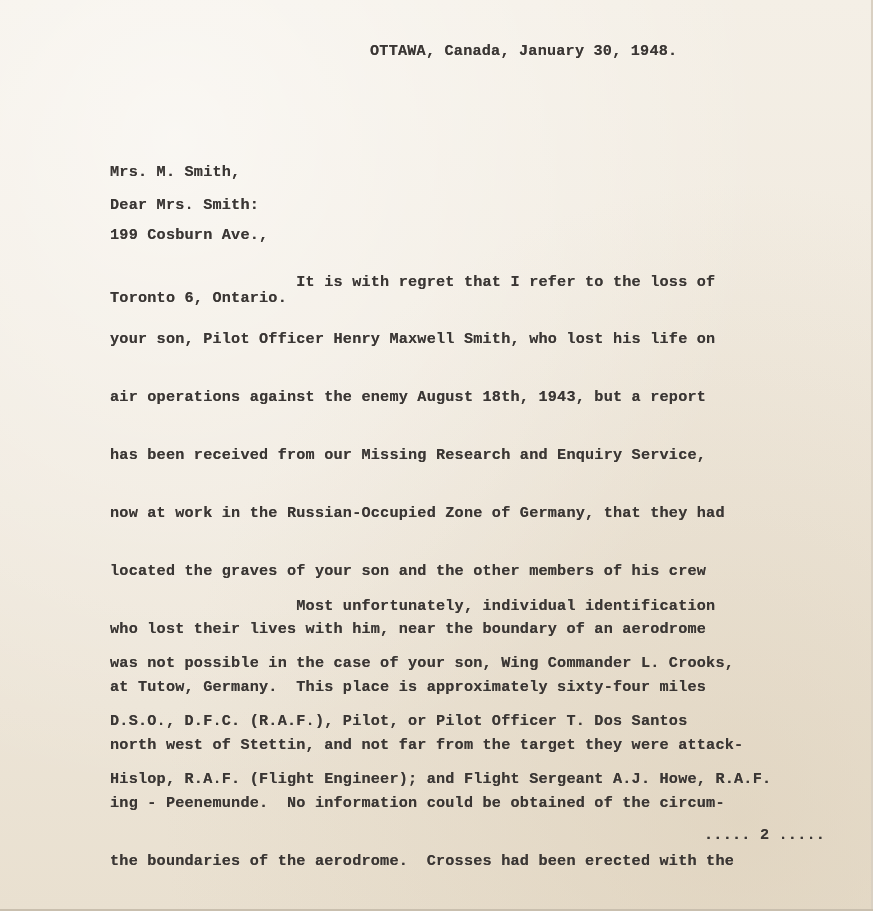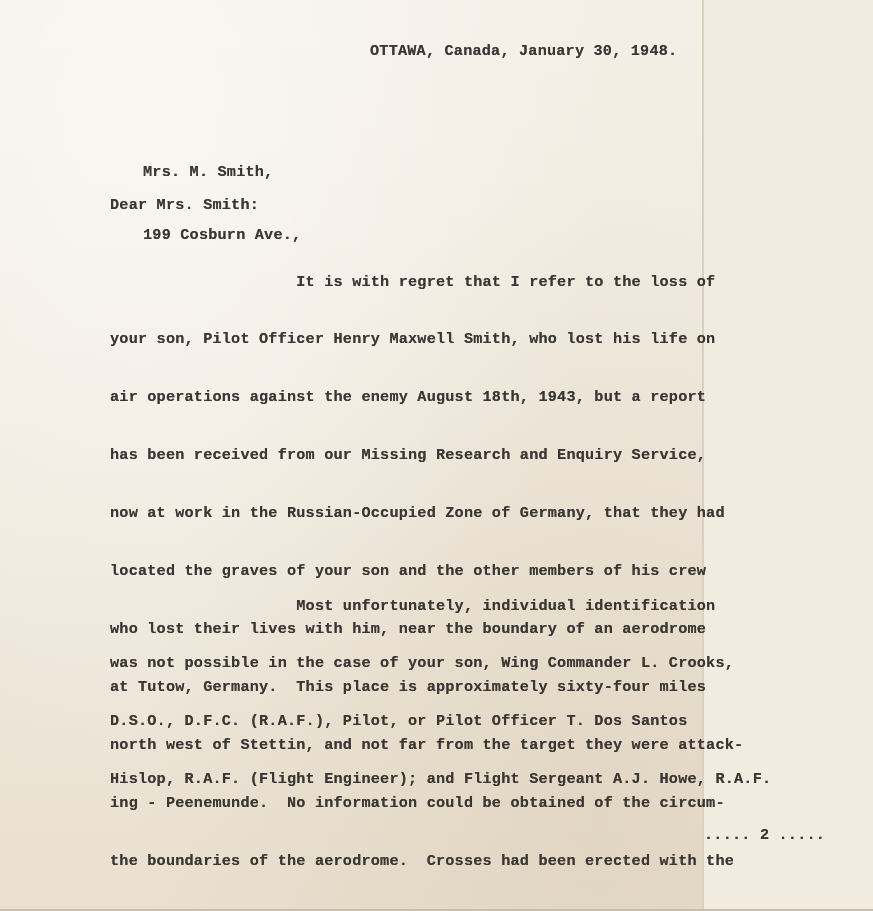--- a/index.html
+++ b/index.html
@@ -7,21 +7,21 @@
       padding: 0;
     }
     body {
       width: 873px;
       height: 911px;
       overflow: hidden;
       background: #f1ebe0;
     }
     .page {
       position: relative;
-      width: 704px;
+      width: 873px;
       height: 911px;
       background:
         radial-gradient(ellipse at 20% 15%, rgba(255,255,255,0.55), rgba(255,255,255,0) 60%),
         radial-gradient(ellipse at 85% 90%, rgba(215,200,175,0.45), rgba(215,200,175,0) 55%),
         linear-gradient(180deg, #f4efe6 0%, #efe8dc 55%, #e9e0d0 100%);
       font-family: "Liberation Mono", "DejaVu Sans Mono", monospace;
       color: #3a3634;
     }
     .edge-right {
       position: absolute;
@@ -46,21 +46,21 @@
       position: absolute;
       left: 370px;
       top: 42px;
     }
     .address {
       position: absolute;
       left: 110px;
       top: 120px;
       line-height: 21px;
     }
-    .address div { height: 21px; margin-left: 33px; }
+    .address div { height: 21px; }
     .salutation {
       position: absolute;
       left: 110px;
       top: 196px;
       text-align: right;
     }
     .para {
       position: absolute;
       left: 110px;
       line-height: 19.3px;
@@ -79,20 +79,21 @@
 
 <div class="page">
   <div class="edge-right"></div>
   <div class="edge-bottom"></div>
 
   <div class="typed dateline">OTTAWA, Canada, January 30, 1948.</div>
 
   <div class="typed address">
     <div>Mrs. M. Smith,</div>
     <div>199 Cosburn Ave.,</div>
+    <div>Toronto 6, Ontario.</div>
   </div>
 
   <div class="typed salutation">Dear Mrs. Smith:</div>
 
   <div class="typed para para1">
     <div>                    It is with regret that I refer to the loss of</div>
     <div>your son, Pilot Officer Henry Maxwell Smith, who lost his life on</div>
     <div>air operations against the enemy August 18th, 1943, but a report</div>
     <div>has been received from our Missing Research and Enquiry Service,</div>
     <div>now at work in the Russian-Occupied Zone of Germany, that they had</div>

